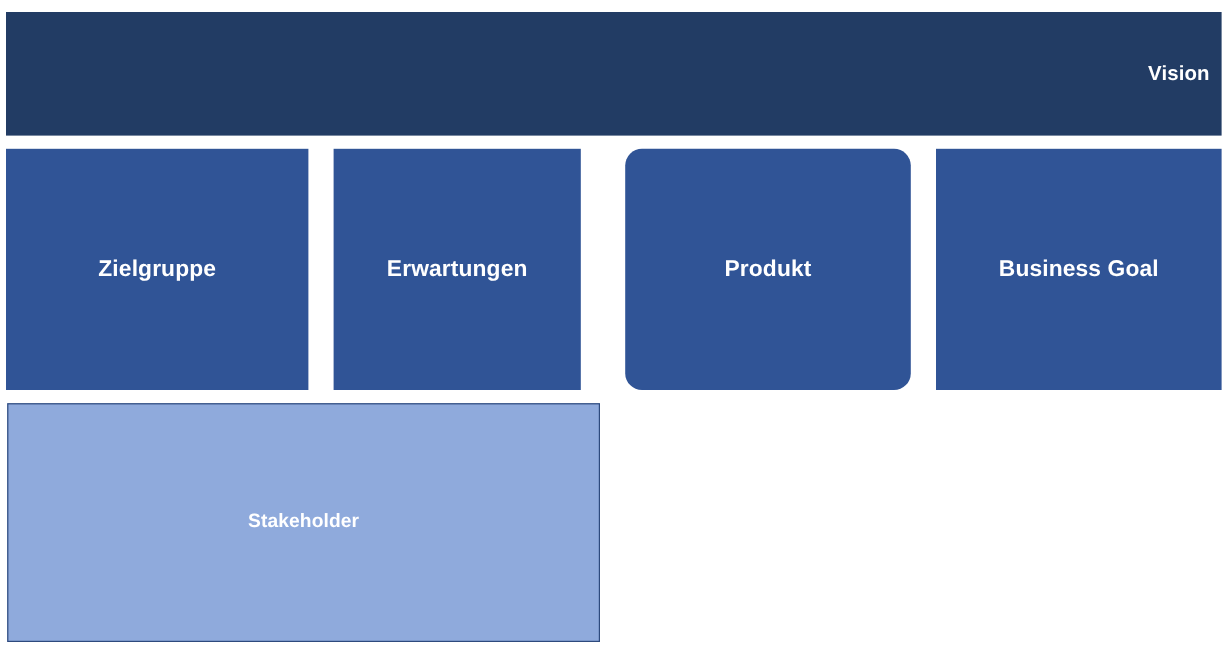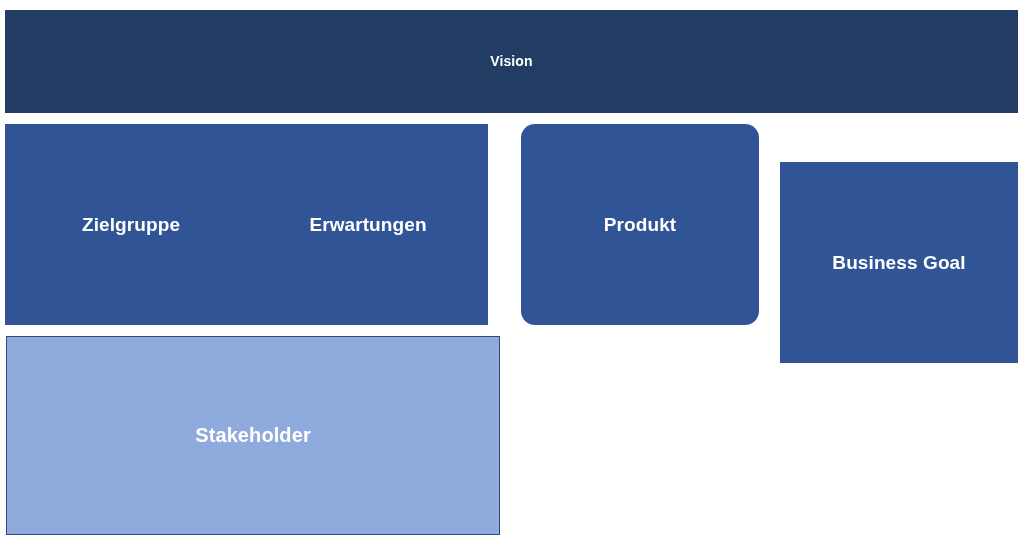--- a/index.html
+++ b/index.html
@@ -36,42 +36,43 @@
     user-select: none;
   }
 
   
   .box--vision {
     left: 5px;
     top: 10px;
     width: 1013px;
     height: 103px;
     background: #223c64;
-    font-size: 14px;
+    font-size: 17px;
+    justify-content: flex-end;
   }
 
   
   .box--pillar {
     top: 124px;
     height: 201px;
     background: #305496;
     font-size: 19px;
   }
   .box--pillar.pillar-0 { left: 5px;   width: 252px; }
-  .box--pillar.pillar-1 { left: 248px; width: 240px; }
+  .box--pillar.pillar-1 { left: 278px; width: 206px; }
   .box--pillar.pillar-2 { left: 521px; width: 238px; border-radius: 14px; }
-  .box--pillar.pillar-3 { left: 780px; width: 238px; margin-top: 38px; }
+  .box--pillar.pillar-3 { left: 780px; width: 238px; }
 
   
   .box--footer {
     top: 336px;
     height: 199px;
     background: #8faadc;
     border: 1px solid #2e4a7d;
-    font-size: 20px;
+    font-size: 16px;
   }
   .box--footer.footer-0 { left: 6px;   width: 494px; }
   .box--footer.footer-1 { left: 521px; width: 497px; }
 
   .box__label {
     display: block;
     padding: 0 10px;
   }
 </style>
 </head>

